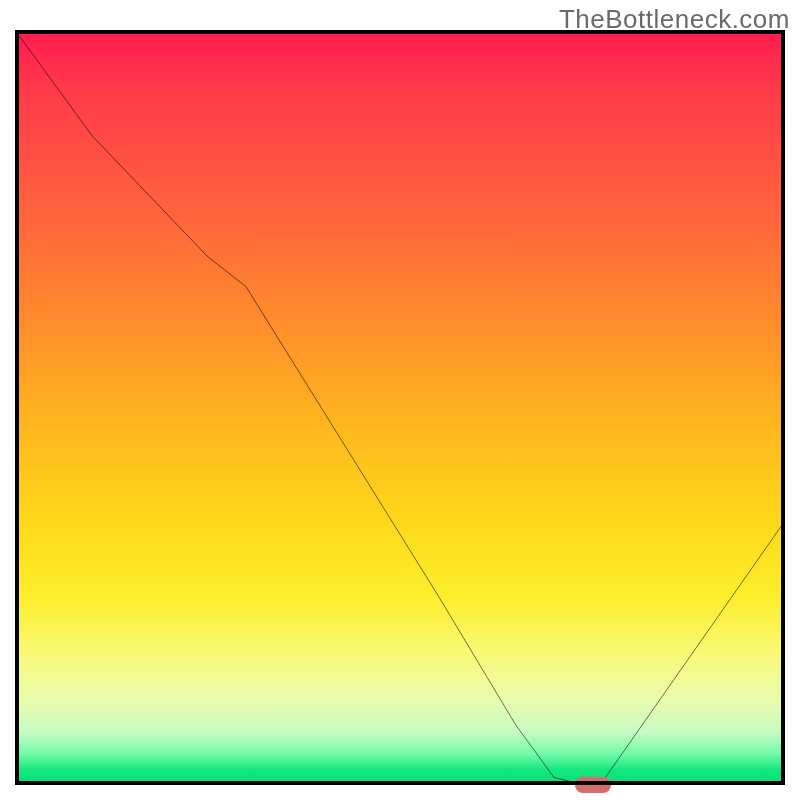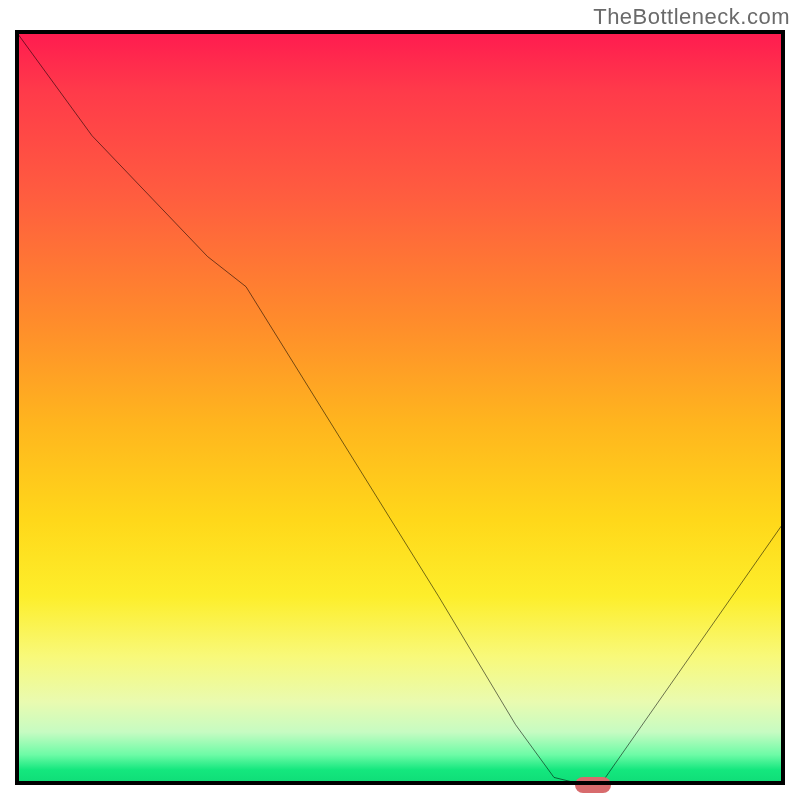--- a/index.html
+++ b/index.html
@@ -14,21 +14,21 @@
   .stage {
     position: relative;
     width: 800px;
     height: 800px;
   }
   
   .watermark {
     position: absolute;
     top: 4px;
     right: 10px;
-    font-size: 22px;
+    font-size: 26px;
     font-weight: 500;
     color: #6a6a6a;
     letter-spacing: 0.5px;
     user-select: none;
   }
   
   .plot-wrap {
     position: absolute;
     left: 15px;
     right: 15px;

